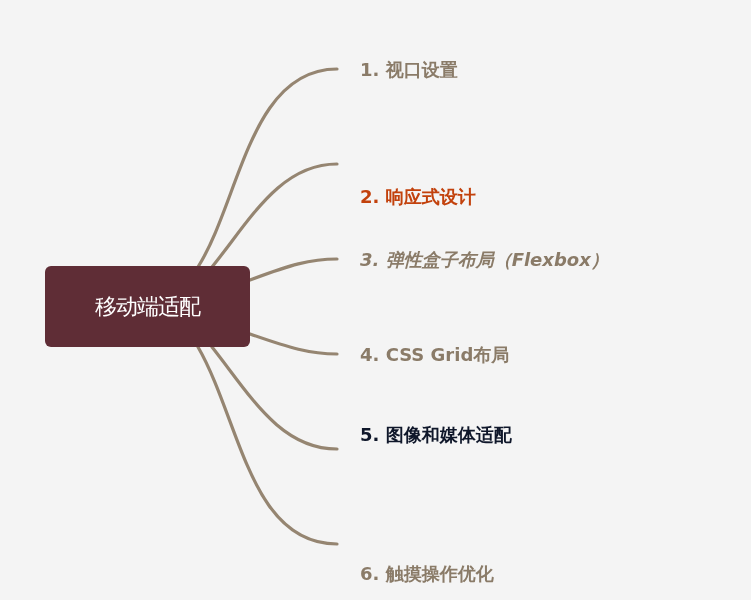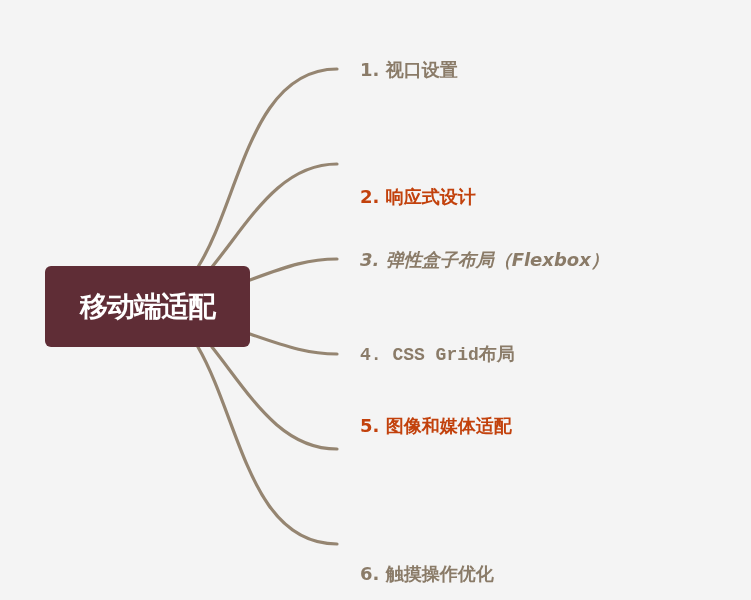--- a/index.html
+++ b/index.html
@@ -33,22 +33,22 @@
       width: 205px;
       height: 81px;
       border-radius: 6px;
       display: flex;
       align-items: center;
       justify-content: center;
       box-sizing: border-box;
     }
     .root-label {
       color: #ffffff;
-      font-size: 28px;
-      font-weight: bold;
+      font-size: 22px;
+      font-weight: normal;
       letter-spacing: -1px;
       white-space: nowrap;
     }
     .branch-label {
       position: absolute;
       left: 360px;
       font-size: 18px;
       font-weight: bold;
       white-space: nowrap;
       line-height: 28px;
@@ -67,15 +67,15 @@
   <path class="branch-line" d="M198,347 C240,420 250,544 337,544" stroke="#958571"></path>
 </svg>
 
 <div class="root-node" style="background: rgb(95, 45, 54);">
   <span class="root-label" style="color: rgb(255, 255, 255);">移动端适配</span>
 </div>
 
 <div class="branch-label" style="top: 56px; color: rgb(138, 123, 104);">1. 视口设置</div>
 <div class="branch-label" style="top: 151px; color: #c2410c; margin-top: 32px;">2. 响应式设计</div>
 <div class="branch-label" style="top: 246px; color: rgb(138, 123, 104); font-style: italic;">3. 弹性盒子布局（Flexbox）</div>
-<div class="branch-label" style="top: 341px; color: rgb(138, 123, 104); font-family: Liberation Mono, monospace;">4. CSS Grid布局</div>
-<div class="branch-label" style="top: 412px; color: #c2410c;">5. 图像和媒体适配</div>
+<div class="branch-label" style="top: 341px; color: rgb(138, 123, 104);">4. CSS Grid布局</div>
+<div class="branch-label" style="top: 421px; color: #0f172a;">5. 图像和媒体适配</div>
 <div class="branch-label" style="top: 560px; color: rgb(138, 123, 104);">6. 触摸操作优化</div>
 
 </body></html>

